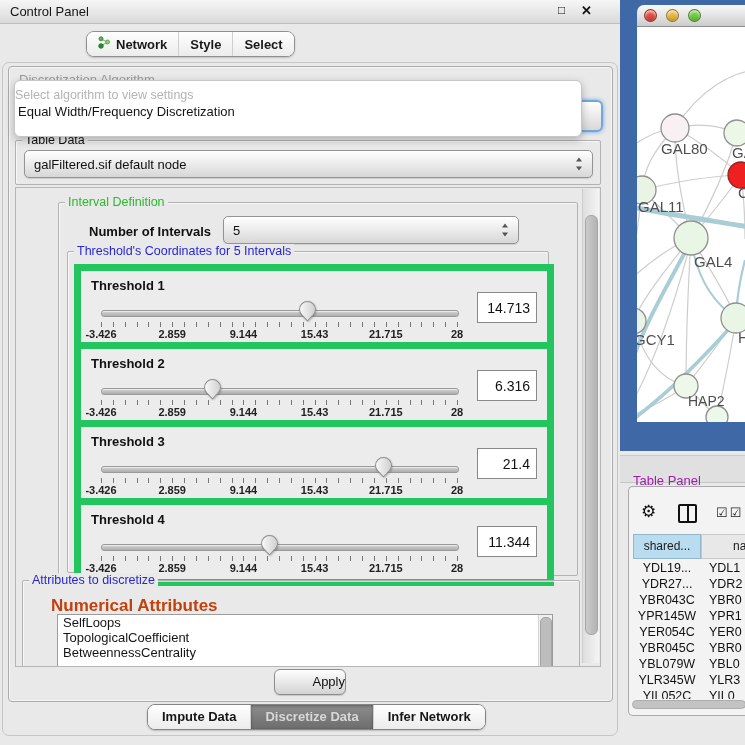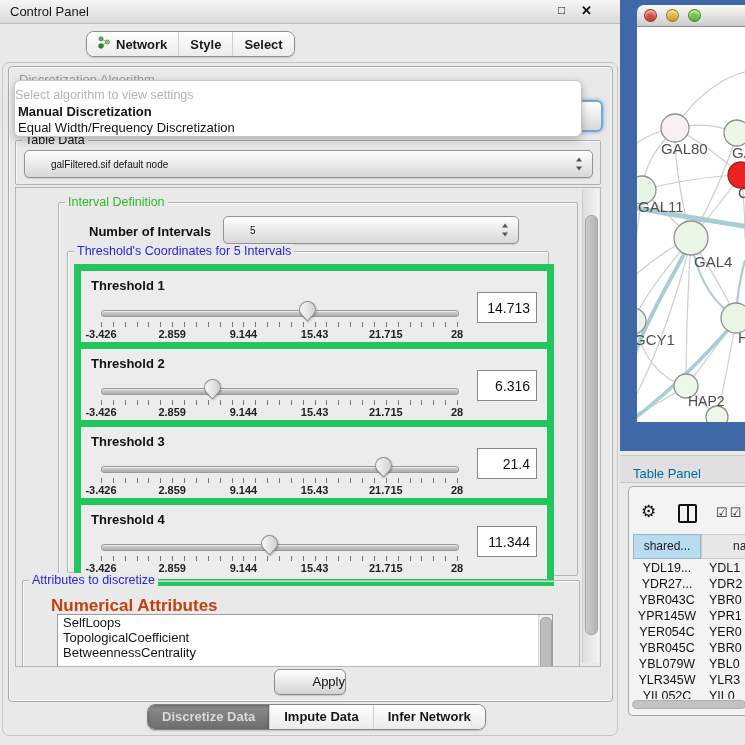--- a/index.html
+++ b/index.html
@@ -30,21 +30,21 @@
   .popt{font-size:13px;color:#141414;line-height:16px;}
   .popt.bold{font-weight:bold;}
 
   .group{position:absolute;border:1px solid #b2b2b2;border-radius:2px;box-shadow:inset 1px 1px 0 rgba(255,255,255,.65);}
   .group-title{position:absolute;top:-8px;left:6px;background:#e9e9e9;padding:0 3px;font-size:12.5px;line-height:14px;white-space:nowrap;}
   .t-green{color:#2eb82e;}
   .t-blue{color:#2626d9;}
   .t-plain{color:#111;}
 
   .combo{background:linear-gradient(#ffffff,#d7d7d7);border:1px solid #949494;border-radius:5px;box-shadow:0 1px 1px rgba(0,0,0,.12);}
-  .combo-text{position:absolute;left:26px;top:50%;transform:translateY(-50%);font-size:10px;color:#111;white-space:nowrap;}
+  .combo-text{position:absolute;left:9px;top:50%;transform:translateY(-50%);font-size:13px;color:#111;white-space:nowrap;}
   .spin{position:absolute;right:9px;top:50%;transform:translateY(-50%);width:7px;height:13px;}
   .spin:before,.spin:after{content:"";position:absolute;left:0;border-left:3.5px solid transparent;border-right:3.5px solid transparent;}
   .spin:before{top:0;border-bottom:4.5px solid #555;}
   .spin:after{bottom:0;border-top:4.5px solid #555;}
 
   #td-group{left:6px;top:73px;width:584px;height:43px;}
   #td-combo{position:absolute;left:8px;top:9px;width:567px;height:26px;}
 
   #scroll-panel{position:absolute;left:6px;top:120px;width:584px;height:478px;border:1px solid #b6b6b6;background:#e9e9e9;overflow:hidden;}
   #panel-vsb{position:absolute;right:1px;top:1px;width:16px;height:474px;background:linear-gradient(90deg,#dedede,#f4f4f4);border-left:1px solid #cdcdcd;}
@@ -79,21 +79,21 @@
   .btab + .btab{border-left:1px solid #cfcfcf;}
 
   
   #net-window{position:absolute;left:620px;top:0;width:125px;height:451px;background:#3f68a7;}
   #mac-titlebar{position:absolute;left:17px;top:5px;width:108px;height:22px;background:linear-gradient(#fafafa,#cccccc);border-bottom:1px solid #8e8e8e;border-radius:7px 0 0 0;display:flex;align-items:center;gap:9px;padding-left:7px;box-sizing:border-box;}
   .tl{width:13px;height:13px;border-radius:50%;border:1px solid rgba(0,0,0,.35);box-sizing:border-box;box-shadow:inset 0 2px 3px rgba(255,255,255,.7),inset 0 -2px 3px rgba(0,0,0,.18);}
   #net-canvas{position:absolute;left:17px;top:27px;width:108px;height:395px;background:#fff;overflow:hidden;}
   #net-canvas svg{position:absolute;left:0;top:0;}
 
   #tp-header{position:absolute;left:620px;top:455px;width:125px;height:26px;background:#e0e0e0;border-top:1px solid #cacaca;border-bottom:1px solid #c6c6c6;}
-  #tp-header span{position:absolute;left:13px;top:10px;font-size:13px;color:#0369a1;}
+  #tp-header span{position:absolute;left:13px;top:17px;font-size:13px;color:#a21caf;}
 
   #table-window{position:absolute;left:628px;top:486px;width:117px;height:228px;background:#f3f3f3;border:1px solid #a9a9a9;border-right:none;border-radius:5px 0 0 5px;}
   #gear{position:absolute;left:12px;top:14px;font-size:17px;color:#111;}
   #col-icon{position:absolute;left:49px;top:17px;width:15px;height:15px;border:2px solid #111;border-radius:2px;background:linear-gradient(#111,#111) 50% 0/2px 100% no-repeat;}
   #checks{position:absolute;left:87px;top:18px;font-size:13px;color:#222;letter-spacing:2px;white-space:nowrap;}
   #hcell1{position:absolute;left:4px;top:47px;width:68px;height:25px;background:#badcf0;border:1px solid #93b7cb;box-sizing:border-box;font-size:12px;text-align:center;line-height:23px;color:#1a1a1a;}
   #hcell2{position:absolute;left:72px;top:47px;width:60px;height:25px;background:#e8e8e8;border:1px solid #c8c8c8;box-sizing:border-box;font-size:12px;line-height:23px;padding-left:31px;color:#1a1a1a;overflow:hidden;}
   #t-rows{position:absolute;left:4px;top:74px;width:113px;height:138px;overflow:hidden;font-size:12.5px;}
   .trow{height:16px;display:flex;color:#121212;}
   .tc1{width:68px;text-align:center;flex:none;white-space:nowrap;}
@@ -132,21 +132,20 @@
 
     <div id="outer-frame"></div>
 
     <div id="main-panel">
       <div id="disc-label">Discretization Algorithm</div>
       <div id="combo-fragment"></div>
 
       <div id="algo-popup">
         <div id="popup-placeholder">Select algorithm to view settings</div>
         <div id="popup-options">
-            <div class="popt bold">Manual Discretization</div>
             <div class="popt">Equal Width/Frequency Discretization</div>
           </div>
       </div>
 
       <div id="td-group" class="group">
         <div class="group-title t-plain">Table Data</div>
         <div id="td-combo" class="combo">
           <span class="combo-text">galFiltered.sif default node</span>
           <span class="spin"></span>
         </div>
@@ -356,22 +355,22 @@
 
         <div id="panel-vsb">
           <div id="panel-vsb-thumb"></div>
         </div>
       </div>
 
       <div id="apply-btn">Apply</div>
     </div>
 
     <div id="bottom-tabs">
+        <div class="btab">Impute Data</div>
         <div class="btab sel">Discretize Data</div>
-        <div class="btab">Impute Data</div>
         <div class="btab">Infer Network</div>
       </div>
   </div>
 
   <div id="net-window" style="background: rgb(63, 104, 167);">
     <div id="mac-titlebar">
       <div class="tl" id="tl-red" style="background: rgb(223, 74, 63);"></div>
       <div class="tl" id="tl-yellow" style="background: rgb(229, 182, 59);"></div>
       <div class="tl" id="tl-green" style="background: rgb(109, 201, 64);"></div>
     </div>

